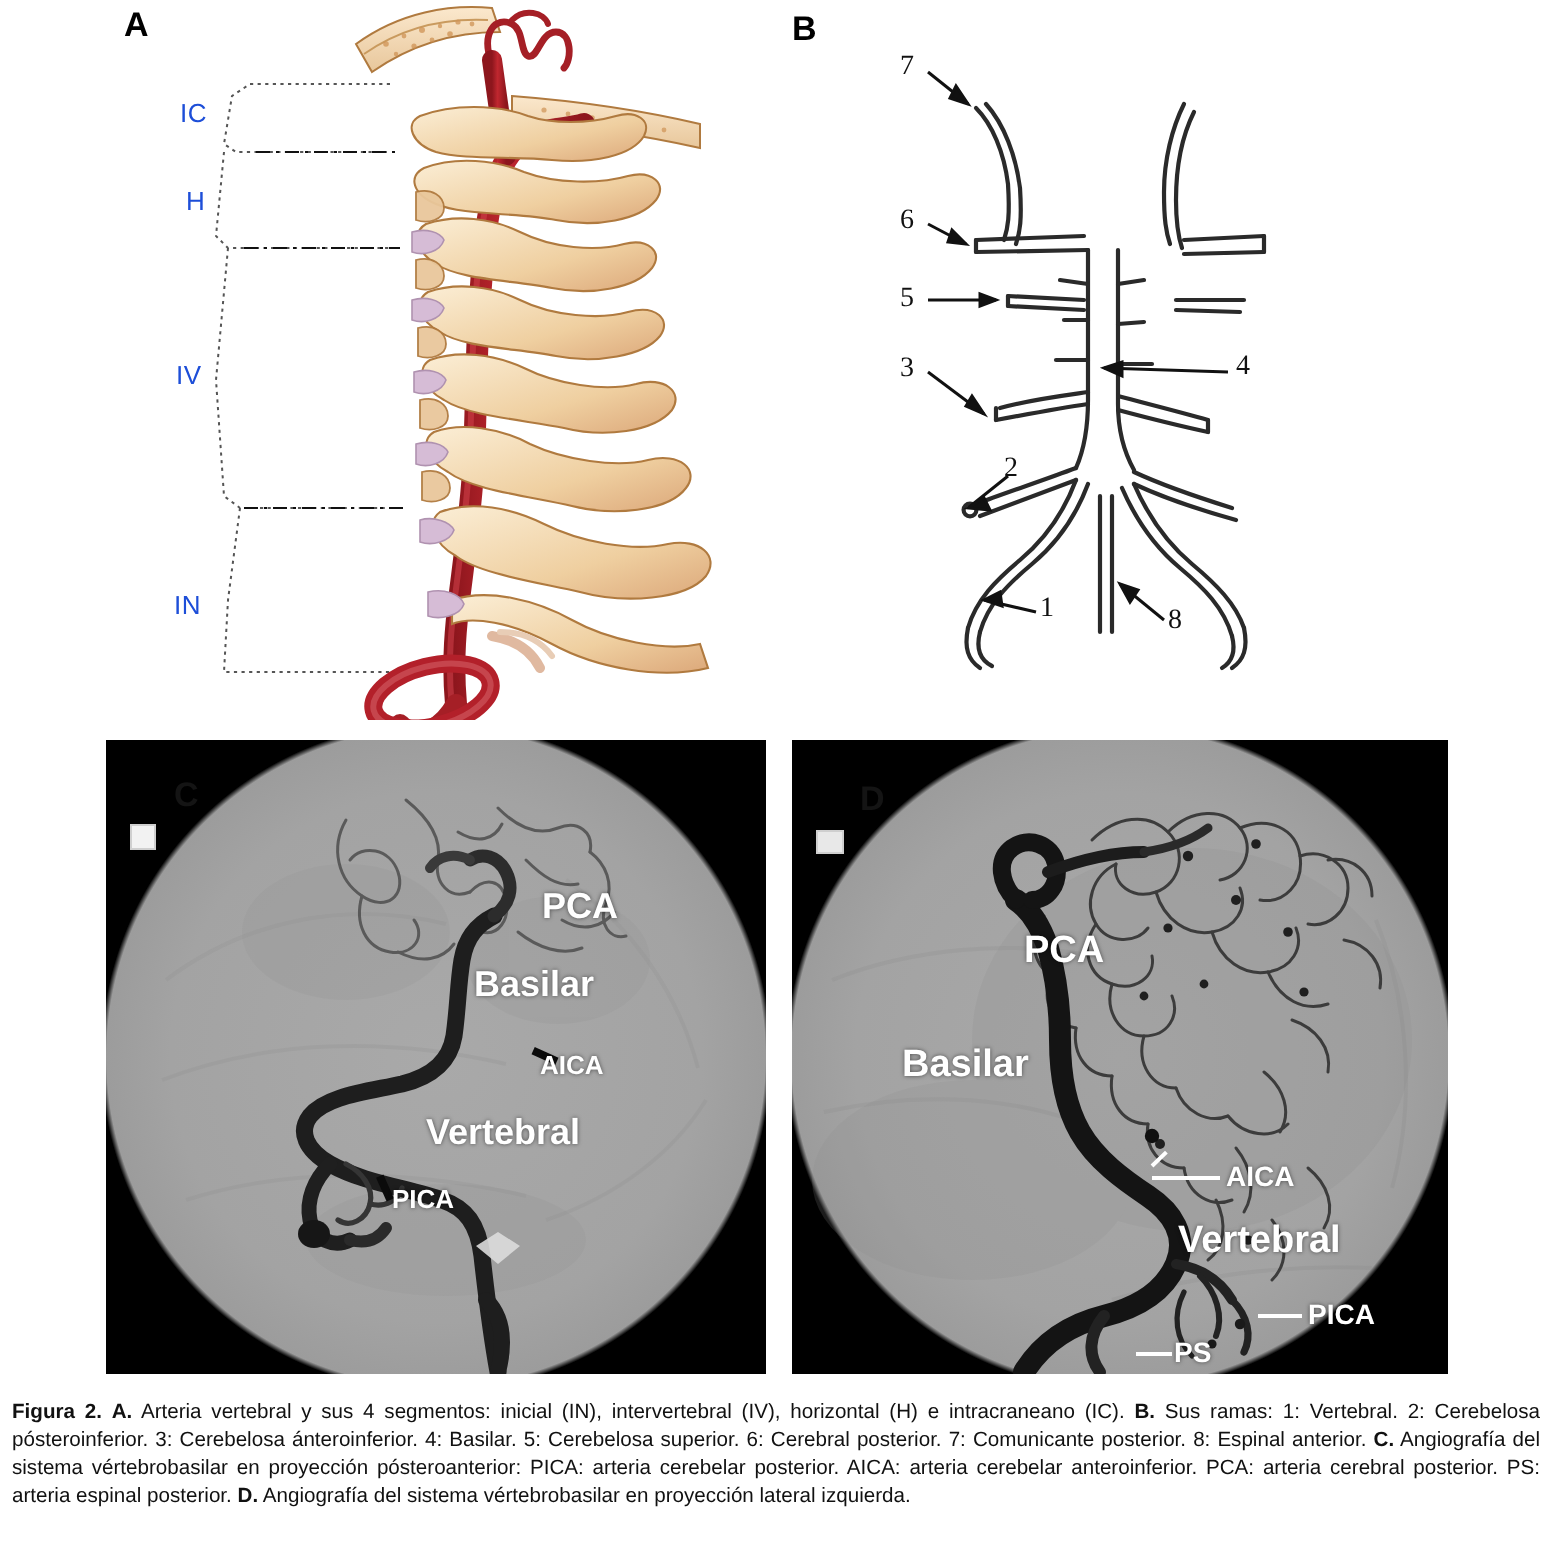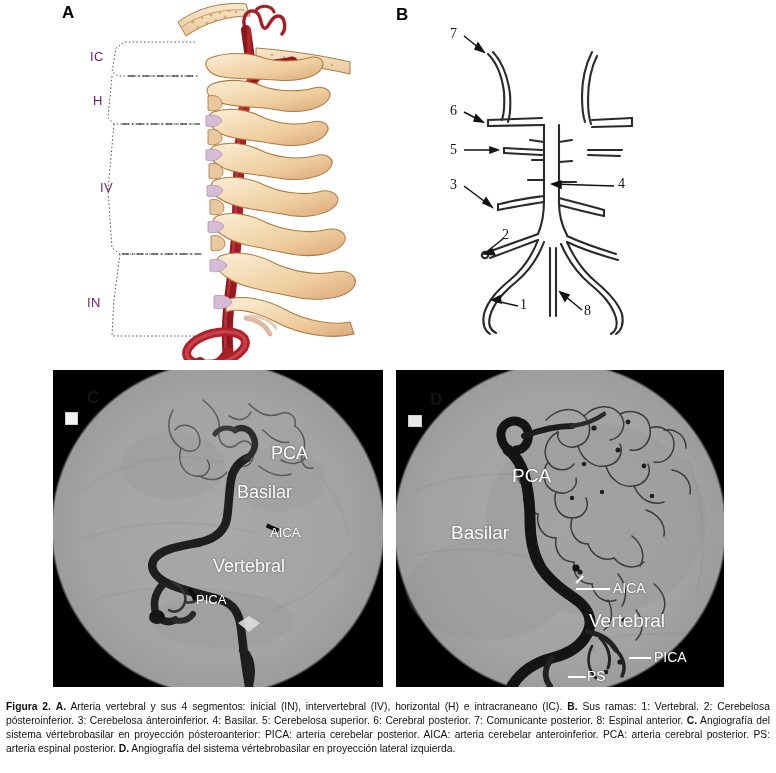--- a/index.html
+++ b/index.html
@@ -12,21 +12,21 @@
 
   
   .panel-letter{
     position:absolute;font-weight:bold;font-size:17px;line-height:1;
     font-family:"Liberation Sans", sans-serif;
   }
 
   
   #panel-a{position:absolute;left:50px;top:0;width:320px;height:360px;}
   #panel-a .seg-label{
-    position:absolute;font-size:13px;color:#701a75;letter-spacing:.3px;text-align:right;
+    position:absolute;font-size:13px;color:#1d4ed8;letter-spacing:.3px;text-align:right;
   }
 
   
   #panel-b{position:absolute;left:392px;top:0;width:330px;height:355px;}
   #panel-b .num{
     position:absolute;font-size:14px;color:#111;
     font-family:"Liberation Serif", serif;
   }
 
   
@@ -35,21 +35,21 @@
   }
   .angio .field{
     position:absolute;left:0;top:0;width:100%;height:100%;
     background:
       radial-gradient(circle at 50% 50%, #a9a9a9 0%, #a3a3a3 58%, #9c9c9c 72%, #000 73.2%, #000 100%);
   }
   .angio .marker{
     position:absolute;background:#f2f2f2;border:1px solid #cfcfcf;
   }
   .angio .alabel{
-    position:absolute;color:#ffffff;font-weight:normal;
+    position:absolute;color:#ffffff;font-weight:bold;
     font-family:"Liberation Sans", sans-serif;
     text-shadow:0 0 2px rgba(0,0,0,.55);
     white-space:nowrap;
   }
   .angio .pletter{
     position:absolute;color:#141414;font-weight:bold;font-size:17px;
     font-family:"Liberation Sans", sans-serif;
   }
   .leader{position:absolute;background:#ffffff;height:2px;}
   .leader-dark{position:absolute;background:#0b0b0b;}
@@ -77,21 +77,21 @@
       <path d="M 64,124 L 58,190 L 62,248 L 70,254 L 145,254" fill="none" stroke="#555" stroke-width="1" stroke-dasharray="1.6,2.2"></path>
       <path d="M 70,254 L 64,300 L 62,336 L 150,336" fill="none" stroke="#555" stroke-width="1" stroke-dasharray="1.6,2.2"></path>
 
       <line x1="78" y1="76" x2="150" y2="76" stroke="#111" stroke-width="1.1" stroke-dasharray="7,3,1.5,3"></line>
       <line x1="72" y1="124" x2="150" y2="124" stroke="#111" stroke-width="1.1" stroke-dasharray="7,3,1.5,3"></line>
       <line x1="72" y1="254" x2="152" y2="254" stroke="#111" stroke-width="1.1" stroke-dasharray="7,3,1.5,3"></line>
     </svg>
 
     <div class="seg-label" style="left:40px;top:49px;">IC</div>
     <div class="seg-label" style="left:43px;top:93px;">H</div>
-    <div class="seg-label" style="left:38px;top:180px;margin-left:12px;">IV</div>
+    <div class="seg-label" style="left:38px;top:180px;">IV</div>
     <div class="seg-label" style="left:37px;top:295px;">IN</div>
 
     <svg width="320" height="360" style="position:absolute;left:0;top:0;">
       <defs>
         <linearGradient id="boneG" x1="0" y1="0" x2="1" y2="0">
           <stop offset="0%" stop-color="#f8e6c8"></stop>
           <stop offset="45%" stop-color="#f3d6ab"></stop>
           <stop offset="100%" stop-color="#e0b382"></stop>
         </linearGradient>
         <linearGradient id="boneG2" x1="0" y1="0" x2="1" y2="1">

